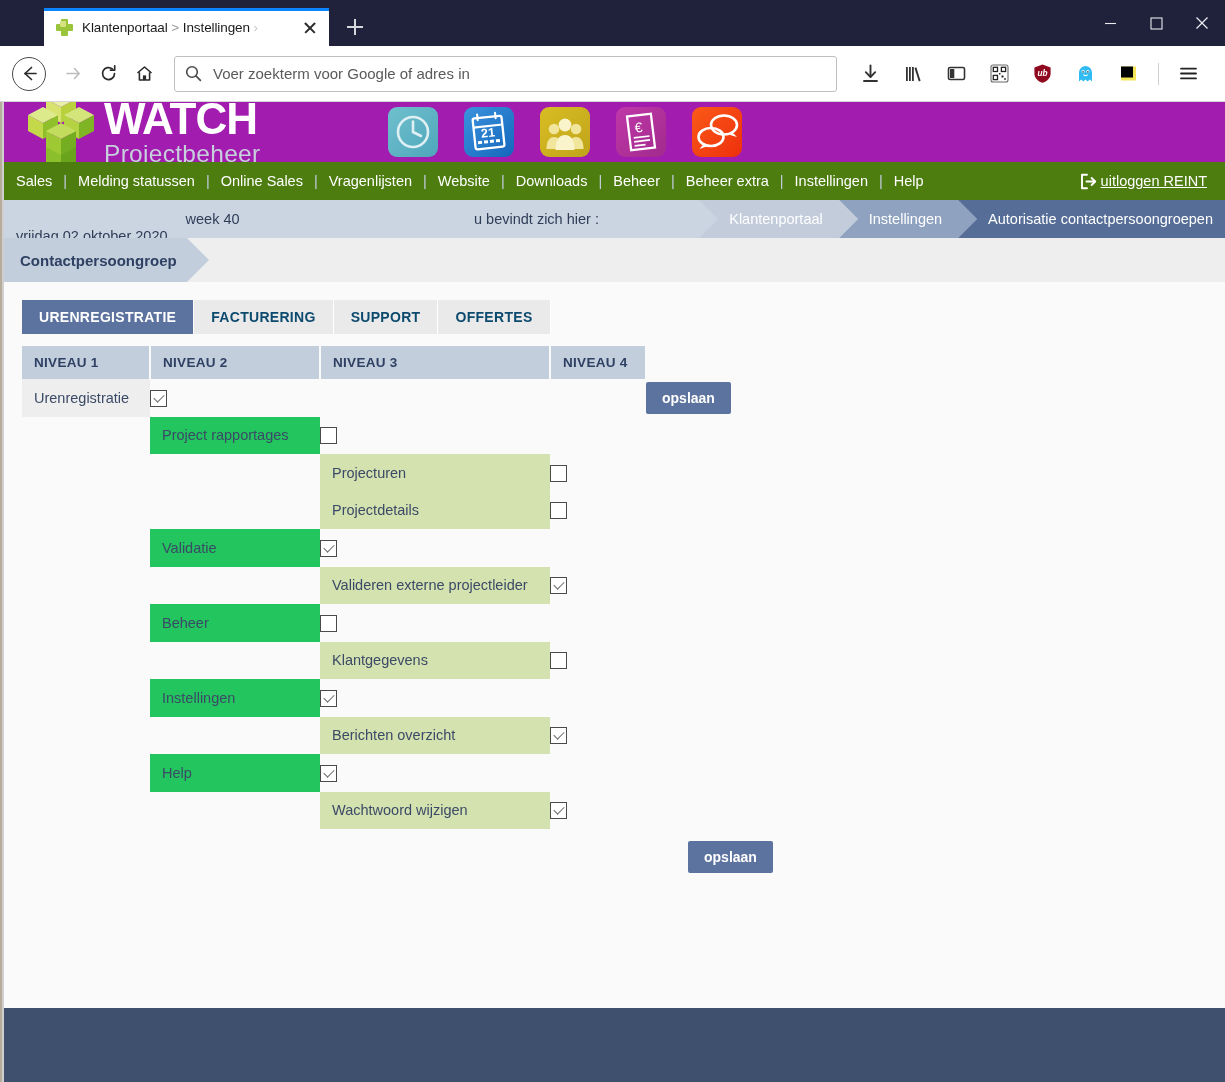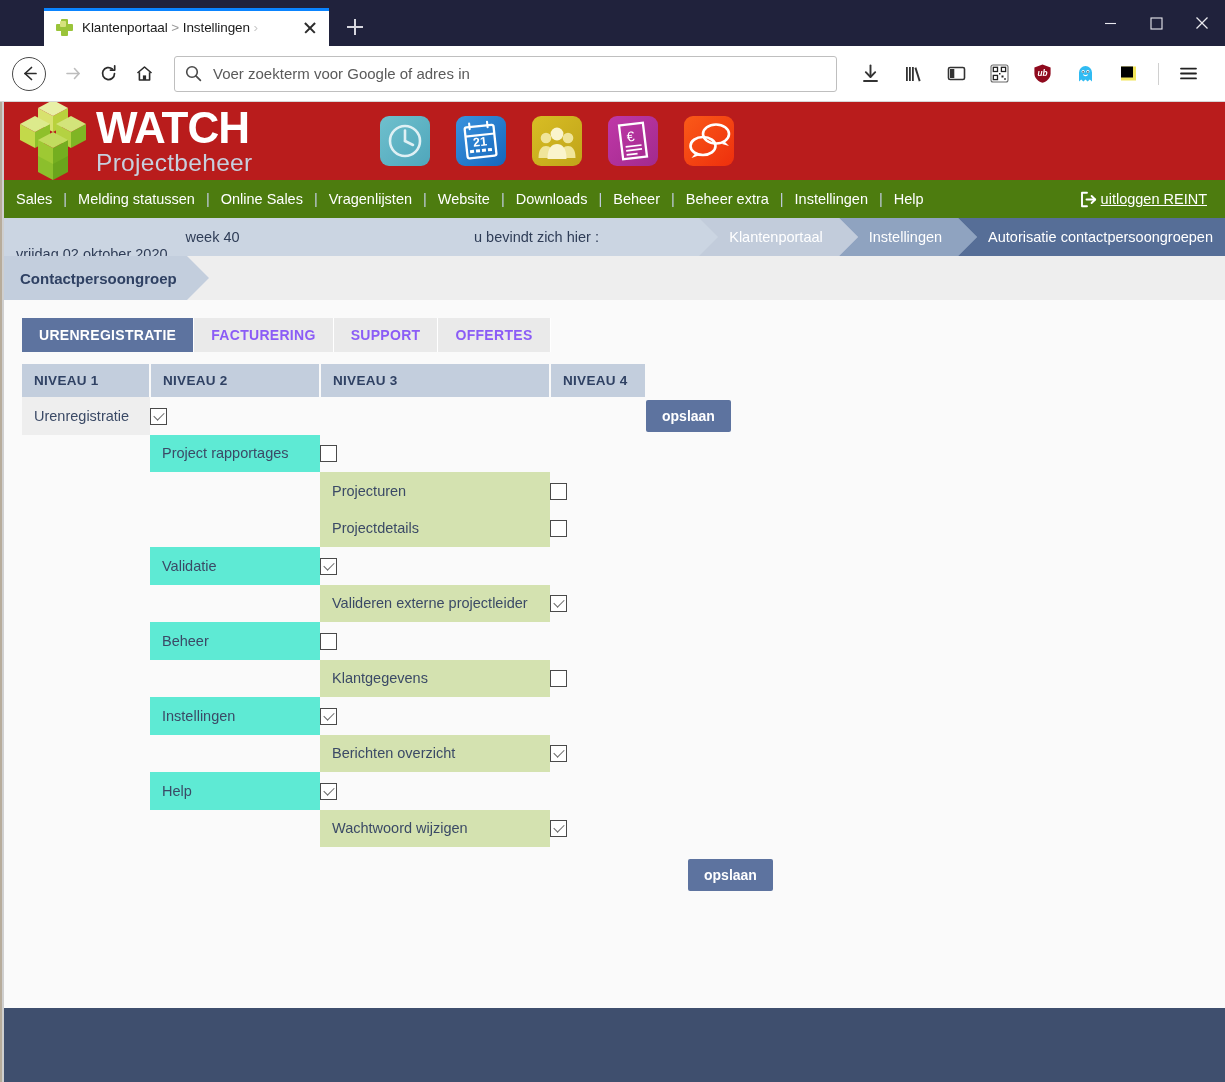--- a/index.html
+++ b/index.html
@@ -85,21 +85,21 @@
   .vdiv { width:1px; height:22px; background:#d0d0d0; margin:0 6px; }
 
   
   .page { flex: 1; position: relative; background: #fafafa; overflow: hidden; }
   .leftedge {
     position:absolute; left:0; top:0; width:4px; height:100%; background:#cfcfcf; z-index: 5;
   }
   .leftedge::before{content:"";position:absolute;left:0;top:0;width:2px;height:100%;background:#8a6a3a;opacity:.35;}
 
   .app-header {
-    height: 78px; background: #b91c1c; display: flex; align-items: center; padding-left: 12px;
+    height: 60px; background: #a21caf; display: flex; align-items: center; padding-left: 20px;
   }
   .logo { display: flex; align-items: center; }
   .logo-mark { width: 82px; height: 78px; position: relative; flex: 0 0 82px; }
   .logo-text { margin-left: 2px; line-height: 1; }
   .logo-text .l1 {
     font-size: 44px; font-weight: bold; color: #ffffff; letter-spacing: -1px; display:block;
   }
   .logo-text .l2 {
     font-size: 24.5px; color: #c7cfdd; letter-spacing: 0.3px; display:block; margin-top: 1px;
   }
@@ -169,39 +169,39 @@
   }
   .selarrow {
     width:22px; background:linear-gradient(#f6f6f6,#dedede); border:1px solid #a9a9a9;
     display:flex; align-items:center; justify-content:center;
   }
 
   .tabsrow { display:flex; margin: 18px 0 0 18px; }
   .ptab {
     height: 34px; display:flex; align-items:center; padding: 0 17px;
     font-size: 14px; font-weight: bold; letter-spacing:.3px; cursor:pointer;
-    background:#eaeaea; color:#8b5cf6; border-right:1px solid #ffffff;
+    background:#eaeaea; color:#0c4a6e; border-right:1px solid #ffffff;
   }
   .ptab.active { background:#5d739f; color:#ffffff; }
 
   table.perm { border-collapse: collapse; margin-left: 18px; margin-top: 12px; }
   table.perm th {
     background:#c3cedd; color:#2f4163; font-weight:bold; font-size:13.5px; letter-spacing:.3px;
     text-align:left; padding: 9px 12px; border-right: 2px solid #fafafa; vertical-align:middle;
   }
   table.perm td {
     padding: 0; vertical-align: middle; height: 37.5px; font-size: 14.5px; color:#3b4a66;
   }
   .c-n1 { width: 128px; }
   .c-n2 { width: 170px; }
   .c-n3 { width: 230px; }
   .c-n4 { width: 96px; }
   .cell-lbl { padding: 0 12px; height:100%; display:flex; align-items:center; }
   .lvl1 { background:#eeeeee; }
-  .lvl2 { background:#5eead4; }
+  .lvl2 { background:#22c55e; }
   .lvl3 { background:#d4e2b0; }
   .cb-cell { padding-left: 12px; }
   .cbx {
     width: 17px; height: 17px; border: 1px solid #4a4a4a; background:#fff;
     display:inline-block; position:relative; cursor:pointer; vertical-align:middle;
   }
   .cbx.on::after {
     content:""; position:absolute; left:3px; top:3px; width:9px; height:5px;
     border-left:1.7px solid #6b6b6b; border-bottom:1.7px solid #6b6b6b;
     transform: rotate(-45deg);

